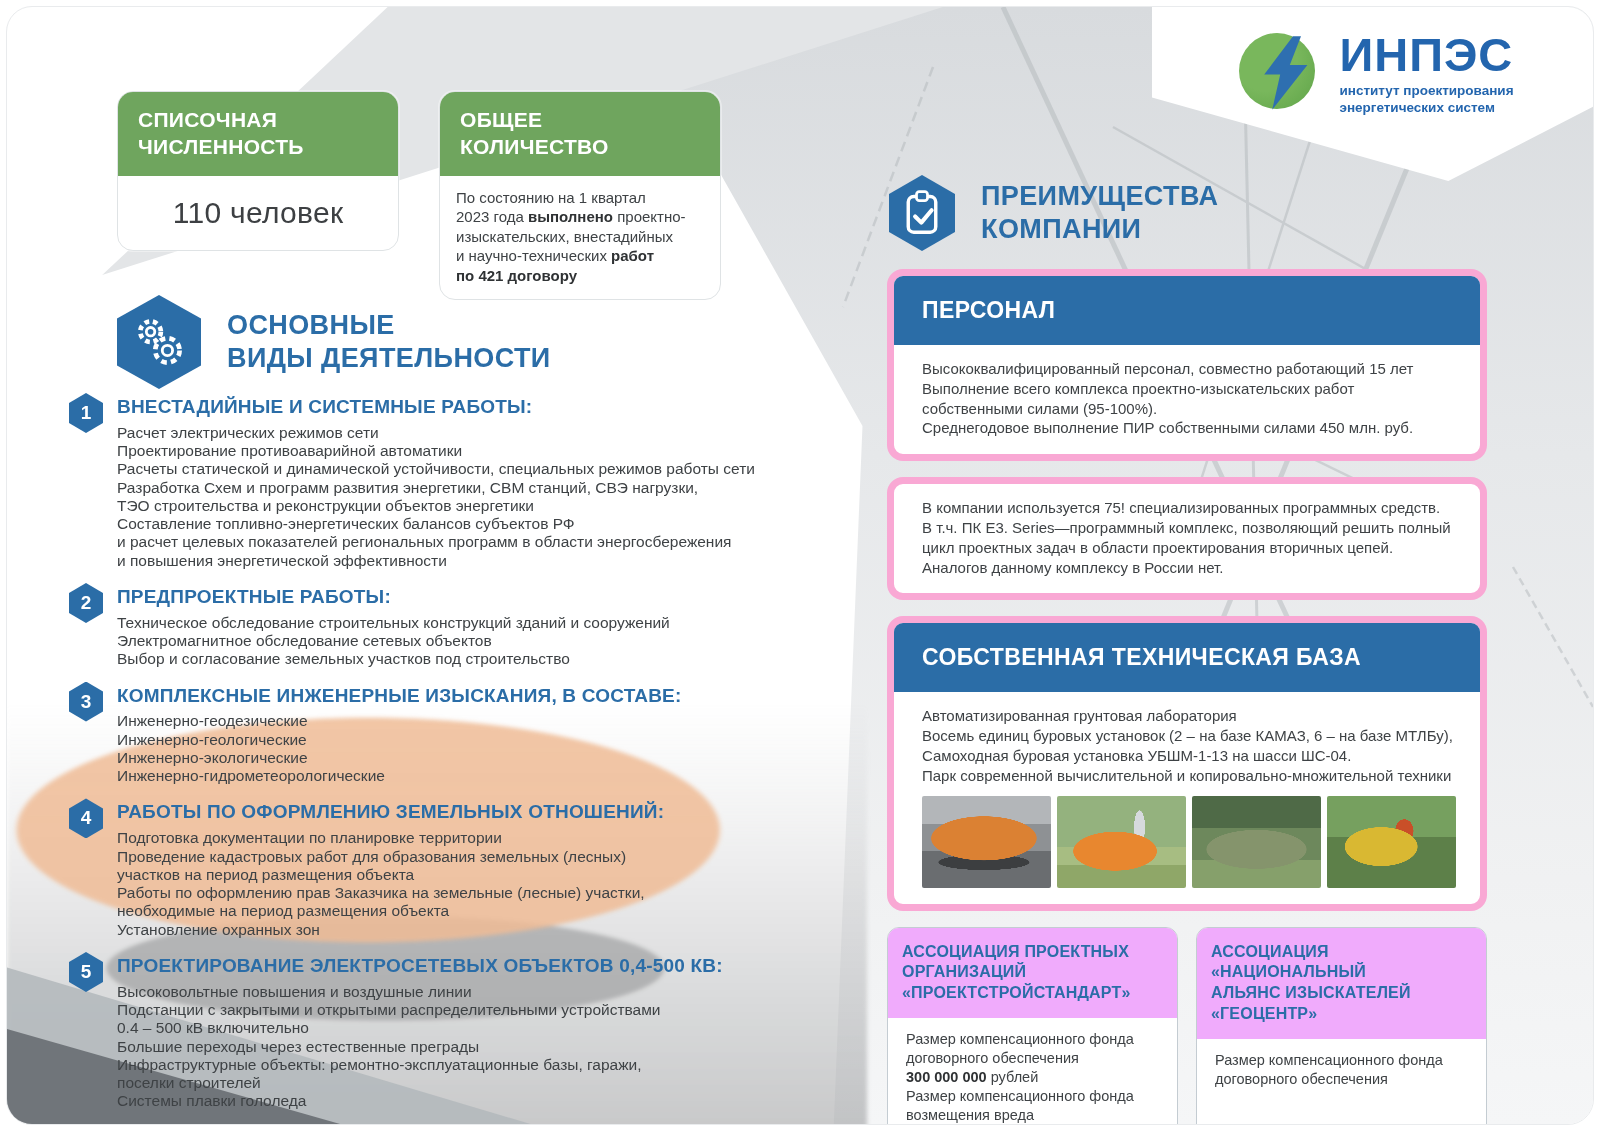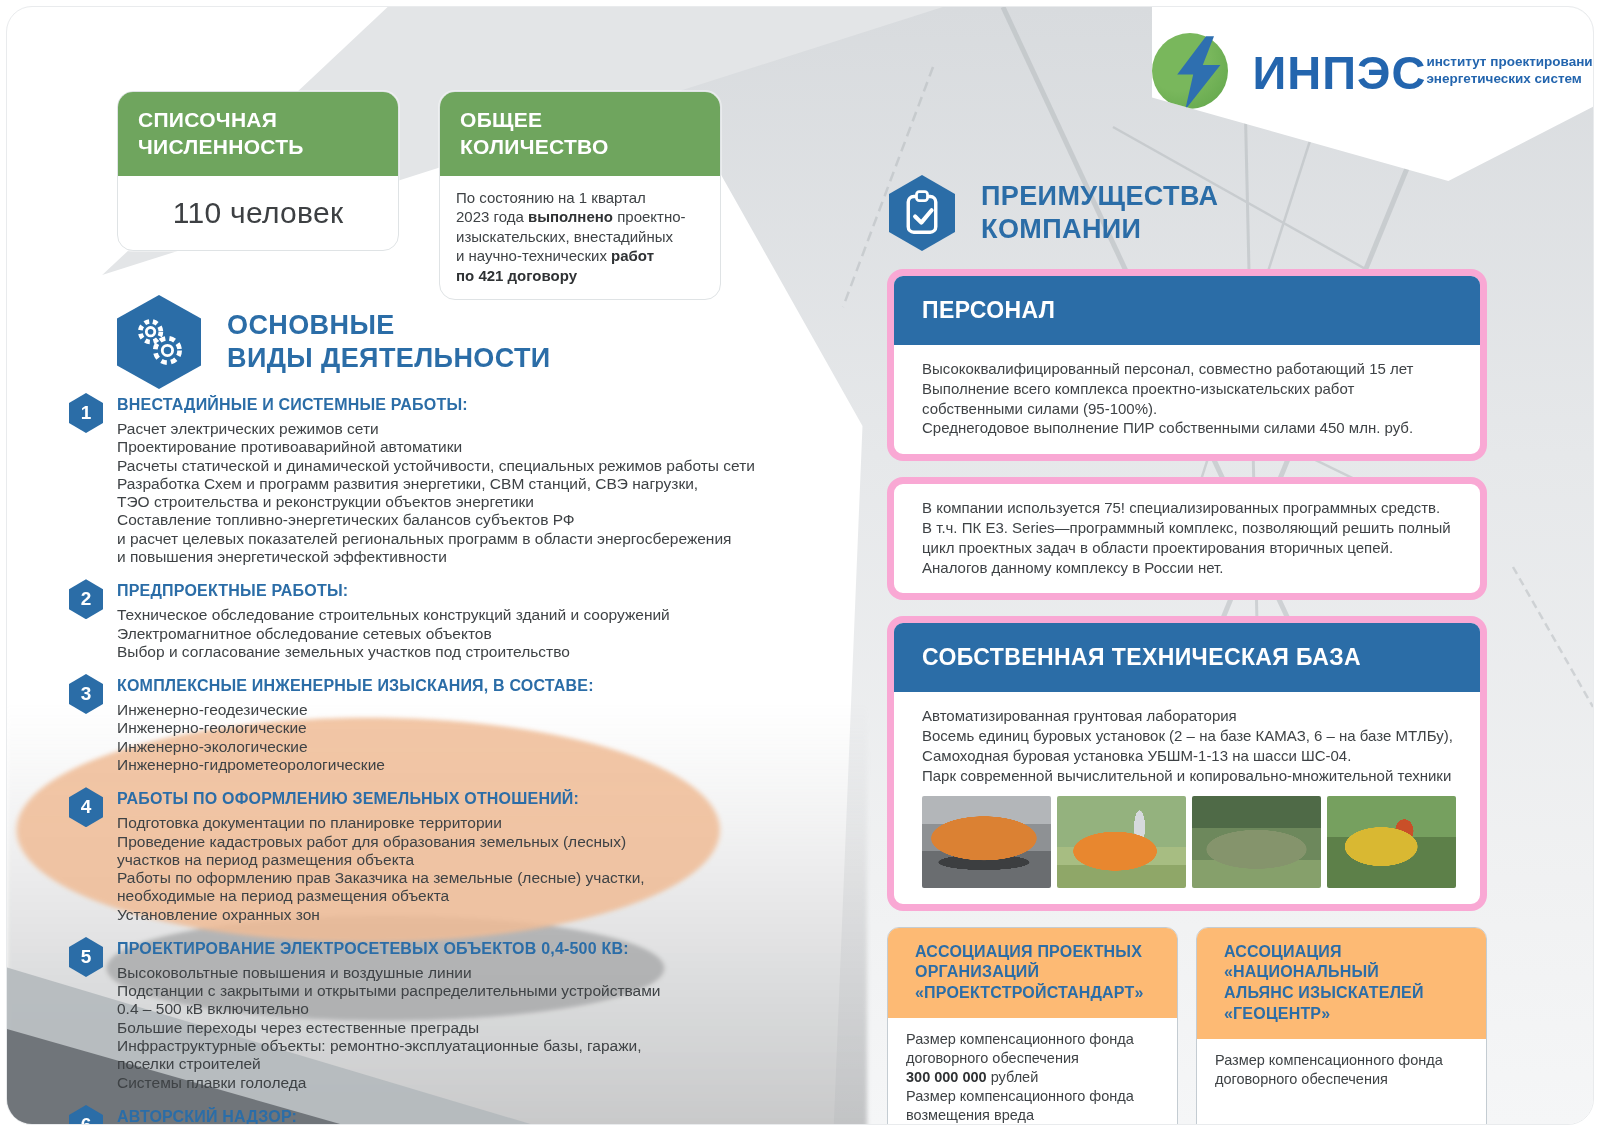--- a/index.html
+++ b/index.html
@@ -26,21 +26,21 @@
     clip-path:polygon(0 91.5%,21% 100%,0 100%);}
 
   
   .banner{position:absolute;left:1145px;top:0;width:449px;height:174px;background:#fff;
     clip-path:polygon(0 0,100% 0,100% 55%,66% 100%,0 52%);
     display:flex;align-items:flex-start;justify-content:center;gap:16px;padding-top:22px;box-sizing:border-box;}
   .logo-mark{position:relative;width:84px;height:84px;flex:0 0 auto;}
   .logo-circle{position:absolute;left:0;top:4px;width:76px;height:76px;border-radius:50%;
     background:radial-gradient(circle at 35% 35%, #79b75c 0 45%, #5ea348 100%);}
   .logo-bolt{position:absolute;left:14px;top:-2px;}
-  .logo-text{display:flex;flex-direction:row;margin-top:20px;}
+  .logo-text{display:flex;flex-direction:column;margin-top:2px;}
   .logo-name{font-size:47px;font-weight:bold;color:#2365ae;letter-spacing:1px;line-height:1;}
   .logo-sub{font-size:13.5px;font-weight:bold;color:#2365ae;line-height:1.25;white-space:pre-line;margin-top:5px;}
 
   
   .stat{position:absolute;width:280px;border-radius:16px;overflow:hidden;background:#fff;
     border:1px solid #dfe3e5;box-shadow:0 0 0 1px rgba(255,255,255,.4);}
   .stat1{left:110px;top:84px;}
   .stat2{left:432px;top:84px;}
   .stat-head{background:#6fa55e;color:#fff;font-weight:bold;font-size:21px;line-height:1.28;
     padding:15px 20px;white-space:pre-line;letter-spacing:.3px;}
@@ -53,21 +53,21 @@
   .hex{clip-path:polygon(50% 0,100% 25%,100% 75%,50% 100%,0 75%,0 25%);background:#2b6da7;}
 
   
   .act-header{position:absolute;left:110px;top:288px;display:flex;align-items:center;gap:26px;}
   .act-hex{width:84px;height:94px;display:flex;align-items:center;justify-content:center;}
   .col-title{font-size:27px;font-weight:bold;color:#2b6da7;line-height:1.22;white-space:pre-line;letter-spacing:.4px;}
   .sections{position:absolute;left:62px;top:388px;width:700px;}
   .sec{display:grid;grid-template-columns:48px 1fr;margin-bottom:15px;}
   .badge{width:34px;height:40px;color:#fff;font-weight:bold;font-size:19px;
     display:flex;align-items:center;justify-content:center;margin-top:-2px;}
-  .sec h2{margin:0 0 5px;font-size:16px;font-weight:bold;color:#2b6da7;letter-spacing:.2px;line-height:1.25;}
+  .sec h2{margin:0 0 5px;font-size:19px;font-weight:bold;color:#2b6da7;letter-spacing:.2px;line-height:1.25;}
   .lines .ln{font-size:15.5px;line-height:1.18;color:#3e4245;white-space:nowrap;}
 
   
   .adv-header{position:absolute;left:882px;top:168px;display:flex;align-items:center;gap:26px;}
   .adv-hex{width:66px;height:76px;display:flex;align-items:center;justify-content:center;}
   .adv-col{position:absolute;left:880px;top:262px;width:600px;display:flex;flex-direction:column;gap:16px;}
   .adv-card{border:7px solid #f9a8d4;border-radius:16px;background:#fff;overflow:hidden;}
   .adv-head{background:#2b6da7;color:#fff;font-weight:bold;letter-spacing:.4px;
     padding:23px 28px;font-size:23px;line-height:1;}
   .adv-head.small{padding:19px 28px;font-size:22px;}
@@ -87,22 +87,22 @@
     radial-gradient(55% 30% at 50% 58%, #85946c 0 70%, transparent 71%),
     linear-gradient(180deg,#4f6a47 0 35%,#6d885c 35% 70%,#86a06b 70% 100%);}
   .ph4{background:
     radial-gradient(40% 30% at 42% 55%, #d9b832 0 70%, transparent 71%),
     radial-gradient(10% 18% at 60% 38%, #c94f28 0 70%, transparent 71%),
     linear-gradient(180deg,#76a05f 0 45%,#5d8049 45% 100%);}
 
   
   .assoc-row{display:flex;gap:18px;}
   .assoc-card{flex:1;border:1px solid #c4ccd2;border-radius:12px;overflow:hidden;background:#fff;}
-  .assoc-head{background:#fdba74;color:#2b6da7;font-weight:bold;font-size:16px;line-height:1.3;
-    padding:14px 27px;white-space:pre-line;letter-spacing:.2px;}
+  .assoc-head{background:#f0abfc;color:#2b6da7;font-weight:bold;font-size:16px;line-height:1.3;
+    padding:14px 14px;white-space:pre-line;letter-spacing:.2px;}
   .assoc-body{padding:12px 18px 14px;font-size:14.5px;line-height:1.32;color:#3e4245;white-space:pre-line;}
 </style>
 </head>
 <body>
 
 <div class="canvas">
 <div class="page">
 
   <div class="bg">
     <div class="gray-right"></div>

